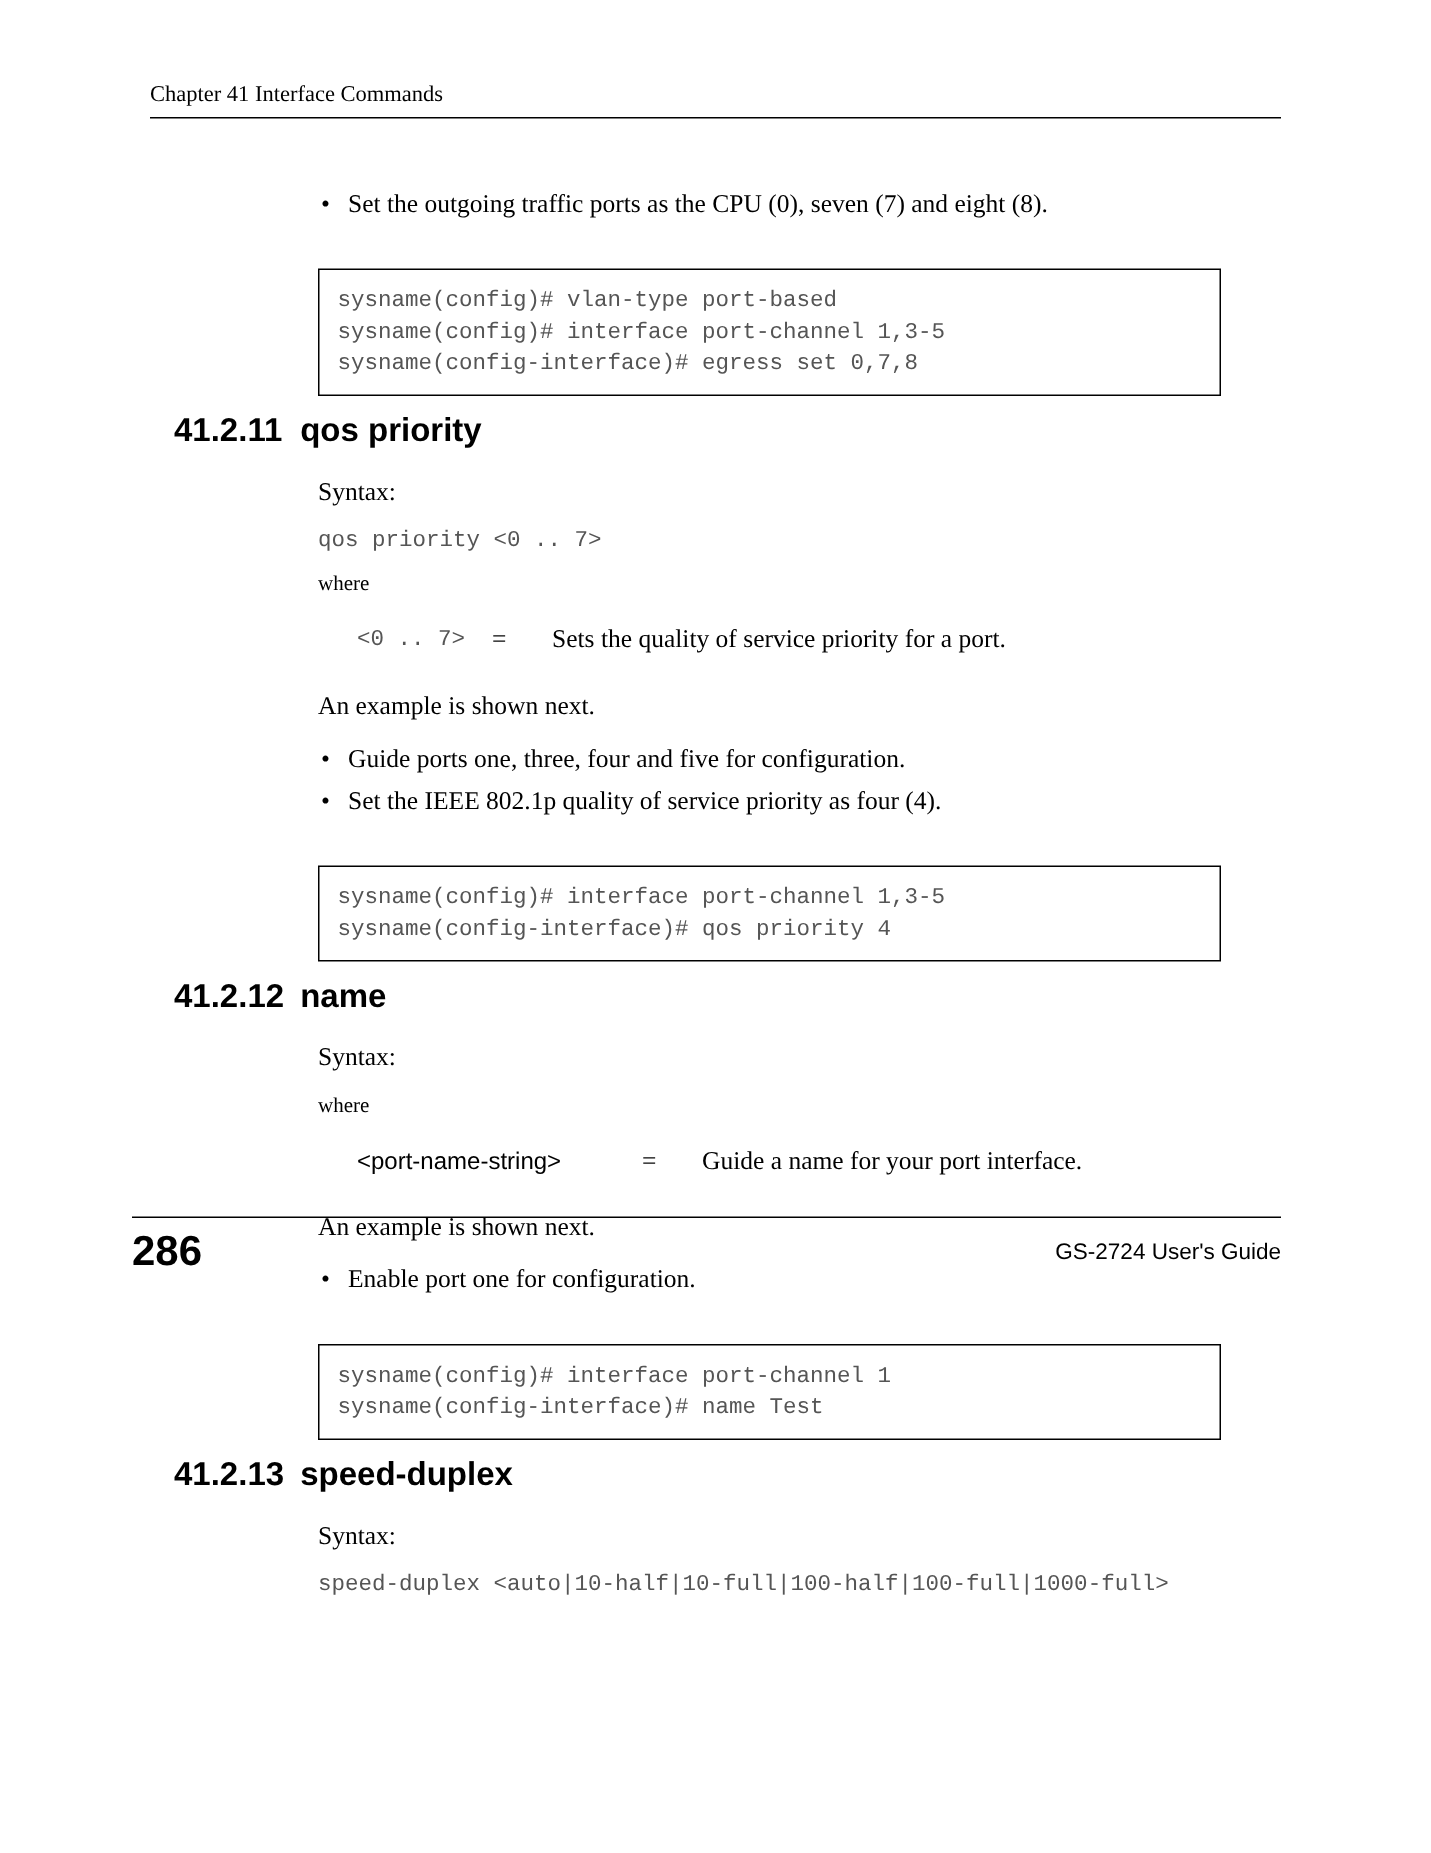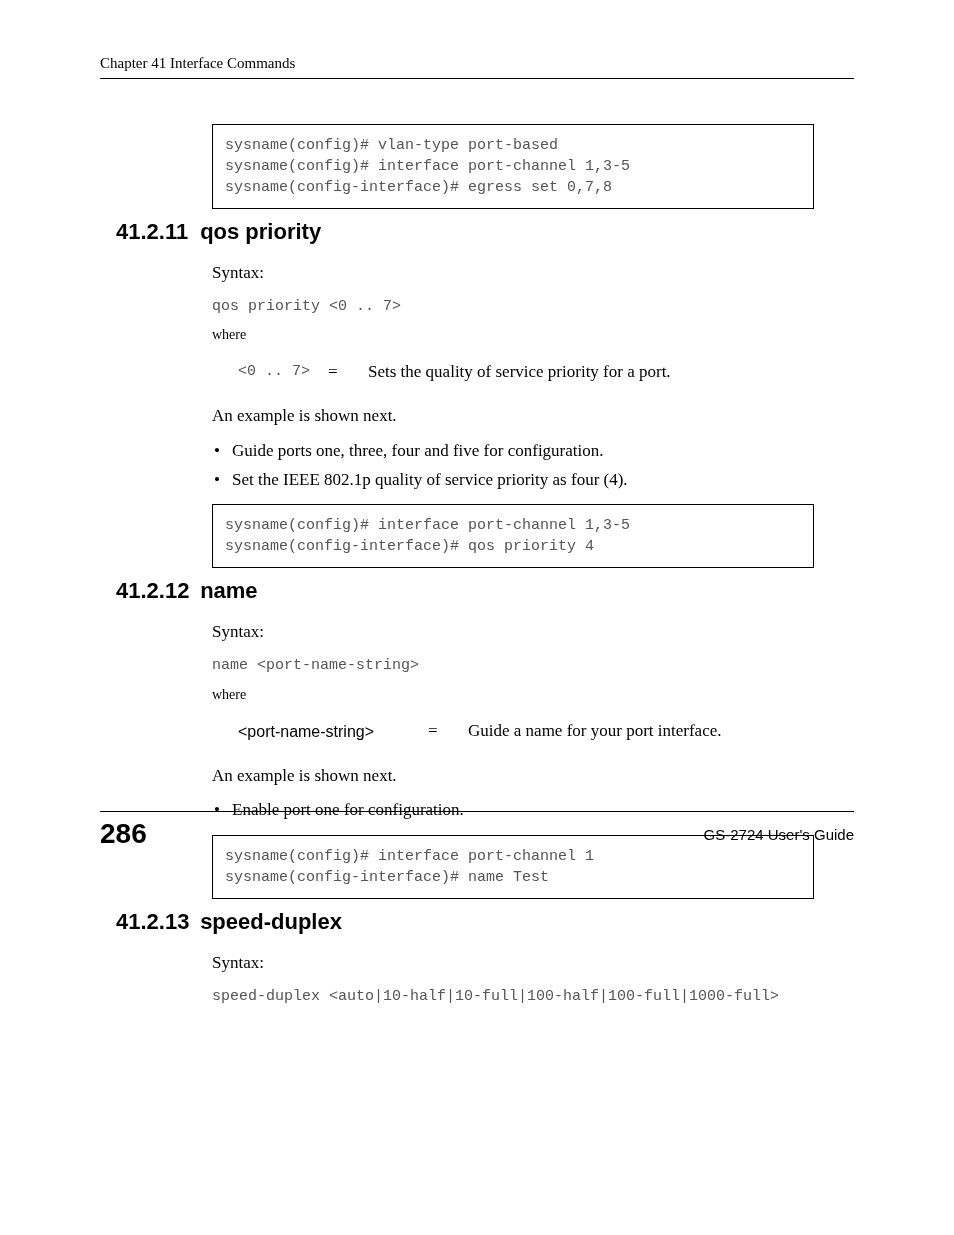--- a/index.html
+++ b/index.html
@@ -48,21 +48,21 @@
     ul.bullets li::before {
       content: "•";
       position: absolute;
       left: 2px;
       top: 0;
       font-size: 17px;
     }
     .code-box {
       border: 1px solid #000;
       padding: 10px 12px;
-      margin-top: 12px;
+      margin-top: 30px;
       margin-bottom: 10px;
       font-family: "Courier New", Courier, monospace;
       font-size: 15px;
       color: #555;
       white-space: pre;
       line-height: 1.4;
     }
     h2.section-title {
       font-family: Arial, Helvetica, sans-serif;
       font-weight: bold;
@@ -118,21 +118,21 @@
       font-family: "Times New Roman", serif;
     }
     .example-label {
       font-size: 17px;
       margin-top: 0;
       margin-bottom: 10px;
     }
     .footer {
       position: absolute;
       bottom: 42px;
-      left: 100px;
+      left: 88px;
       right: 100px;
       border-top: 1.5px solid #000;
       padding-top: 6px;
       display: flex;
       justify-content: space-between;
       align-items: center;
     }
     .page-number {
       font-family: Arial, Helvetica, sans-serif;
       font-weight: bold;
@@ -145,20 +145,23 @@
       color: #000;
     }
   </style>
 </head>
 <body>
 
 <div class="page">
   <div class="header-line">Chapter 41 Interface Commands</div>
 
   <div class="body-block">
+    <ul class="bullets">
+      <li>Set the outgoing traffic ports as the CPU (0), seven (7) and eight (8).</li>
+    </ul>
     <div class="code-box">sysname(config)# vlan-type port-based
 sysname(config)# interface port-channel 1,3-5
 sysname(config-interface)# egress set 0,7,8</div>
   </div>
 
   <h2 class="section-title">
     <span class="num">41.2.11</span>
     <span>qos priority</span>
   </h2>
   <div class="body-block">
@@ -178,21 +181,20 @@
     <div class="code-box">sysname(config)# interface port-channel 1,3-5
 sysname(config-interface)# qos priority 4</div>
   </div>
 
   <h2 class="section-title">
     <span class="num">41.2.12</span>
     <span>name</span>
   </h2>
   <div class="body-block">
     <div class="syntax-label">Syntax:</div>
-    <div class="code-inline">name &lt;port-name-string&gt;</div>
     <div class="where-label">where</div>
     <div class="param-row">
       <span class="p-name ns">&lt;port-name-string&gt;</span>
       <span class="p-eq">=</span>
       <span class="p-desc">Guide a name for your port interface.</span>
     </div>
     <div class="example-label">An example is shown next.</div>
     <ul class="bullets">
       <li>Enable port one for configuration.</li>
     </ul>

